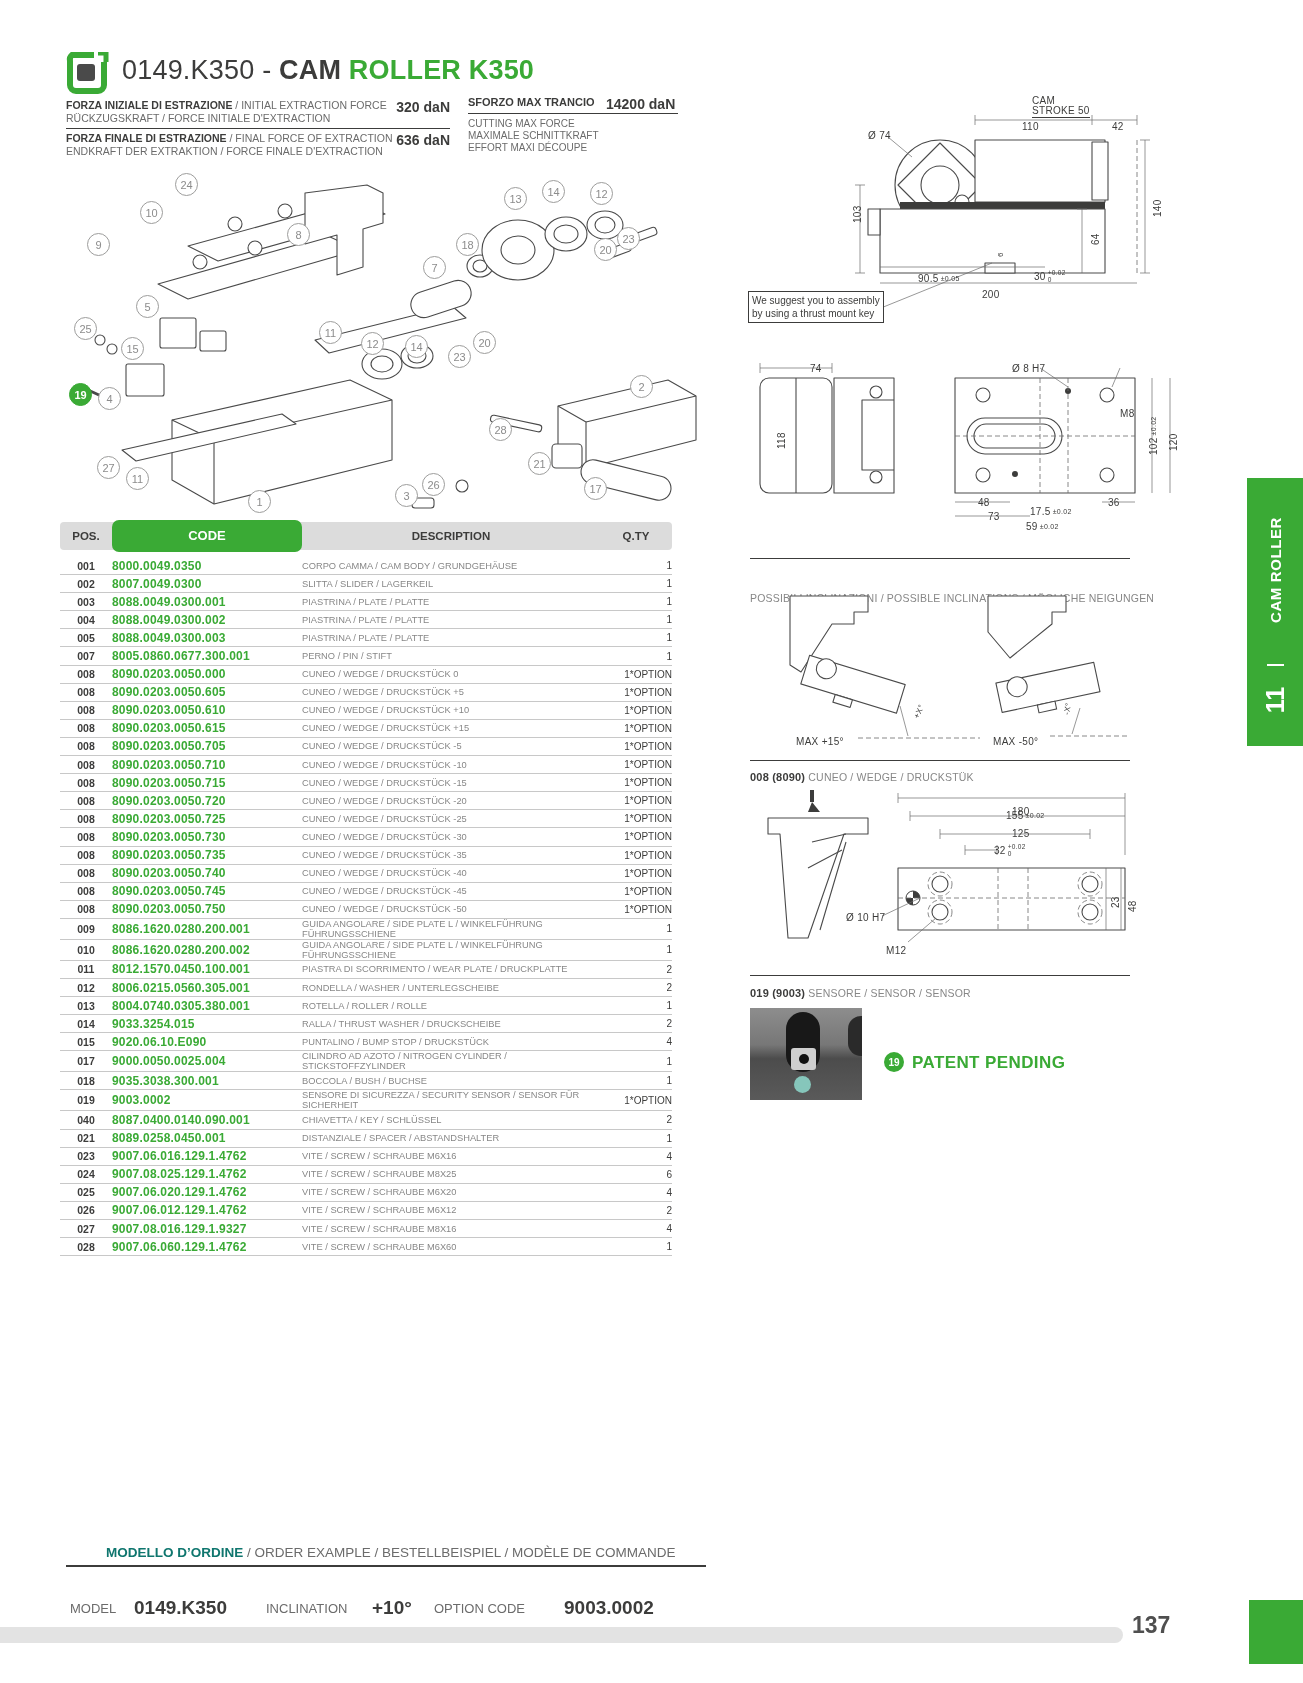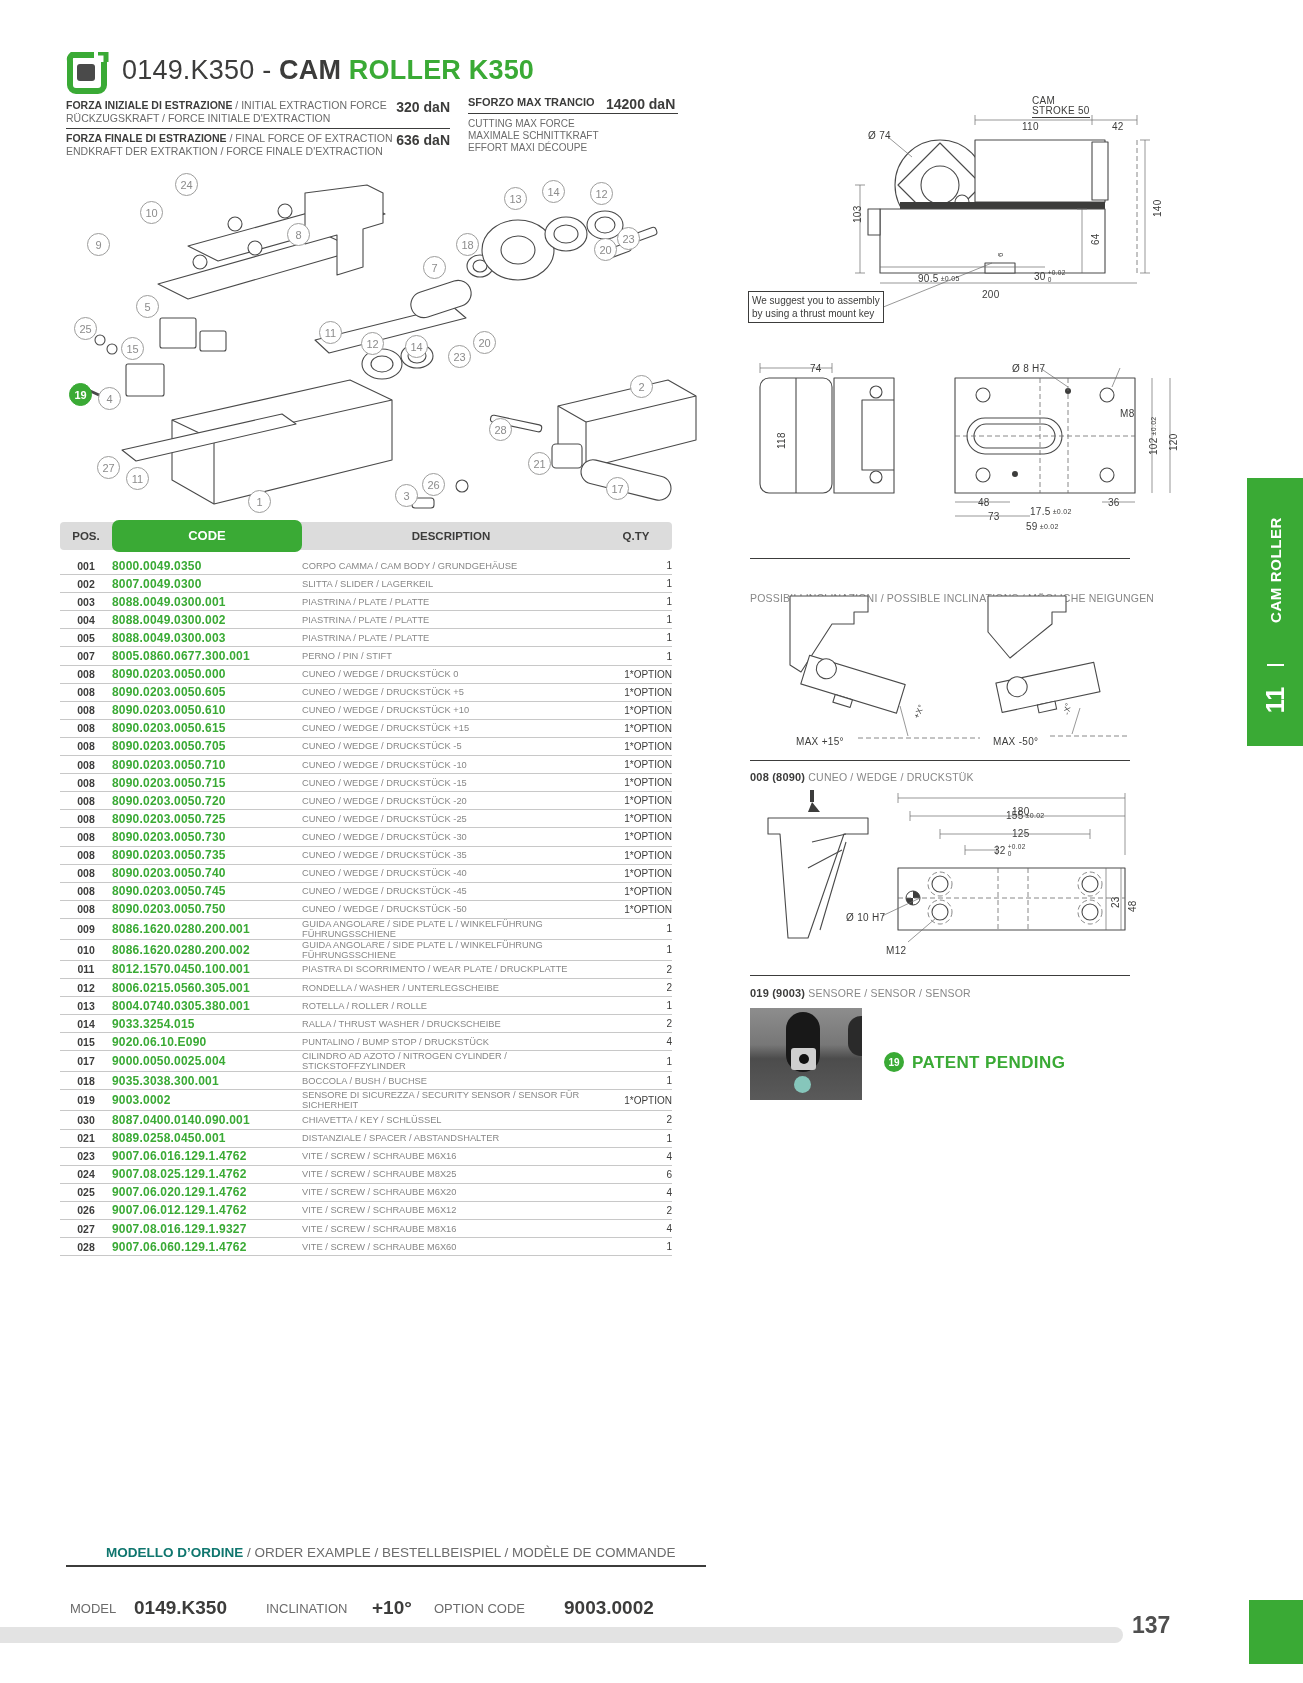--- a/index.html
+++ b/index.html
@@ -194,21 +194,21 @@
         <div class="balloon" style="left: 530px; top: 14px;">12</div>
         <div class="balloon" style="left: 396px; top: 65px;">18</div>
         <div class="balloon" style="left: 363px; top: 88px;">7</div>
         <div class="balloon" style="left: 557px; top: 59px;">23</div>
         <div class="balloon" style="left: 534px; top: 70px;">20</div>
         <div class="balloon" style="left: 570px; top: 207px;">2</div>
         <div class="balloon" style="left: 429px; top: 250px;">28</div>
         <div class="balloon" style="left: 468px; top: 284px;">21</div>
         <div class="balloon" style="left: 362px; top: 305px;">26</div>
         <div class="balloon" style="left: 335px; top: 316px;">3</div>
-        <div class="balloon" style="left: 546px; top: 309px;">17</div>
+        <div class="balloon" style="left: 524px; top: 309px;">17</div>
       </div>
   </div>
 
   <div class="abs" id="tbl-head">
     <div id="th-pos">POS.</div>
     <div id="th-code">CODE</div>
     <div id="th-desc">DESCRIPTION</div>
     <div id="th-qty">Q.TY</div>
   </div>
   <table class="abs" id="parts">
@@ -387,21 +387,21 @@
           <td class="c-desc">BOCCOLA / BUSH / BUCHSE</td>
           <td class="c-qty">1</td>
         </tr>
         <tr>
           <td class="c-pos">019</td>
           <td class="c-code">9003.0002</td>
           <td class="c-desc">SENSORE DI SICUREZZA / SECURITY SENSOR / SENSOR FÜR SICHERHEIT</td>
           <td class="c-qty">1*OPTION</td>
         </tr>
         <tr>
-          <td class="c-pos">030</td>
+          <td class="c-pos">040</td>
           <td class="c-code">8087.0400.0140.090.001</td>
           <td class="c-desc">CHIAVETTA / KEY / SCHLÜSSEL</td>
           <td class="c-qty">2</td>
         </tr>
         <tr>
           <td class="c-pos">021</td>
           <td class="c-code">8089.0258.0450.001</td>
           <td class="c-desc">DISTANZIALE / SPACER / ABSTANDSHALTER</td>
           <td class="c-qty">1</td>
         </tr>

